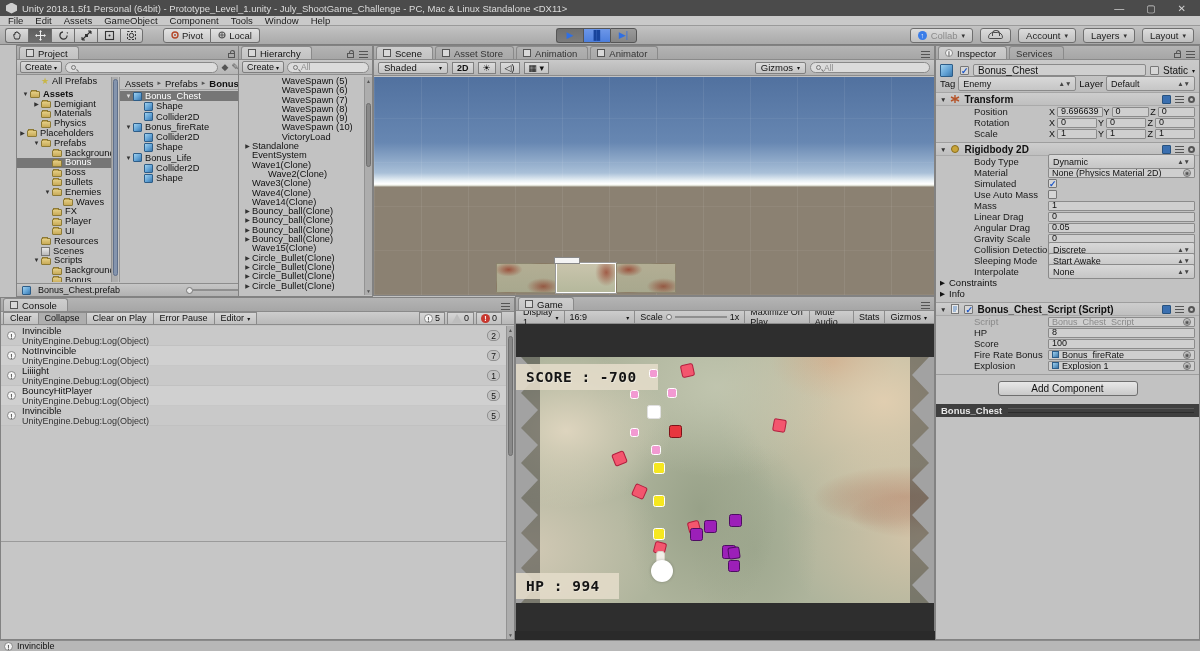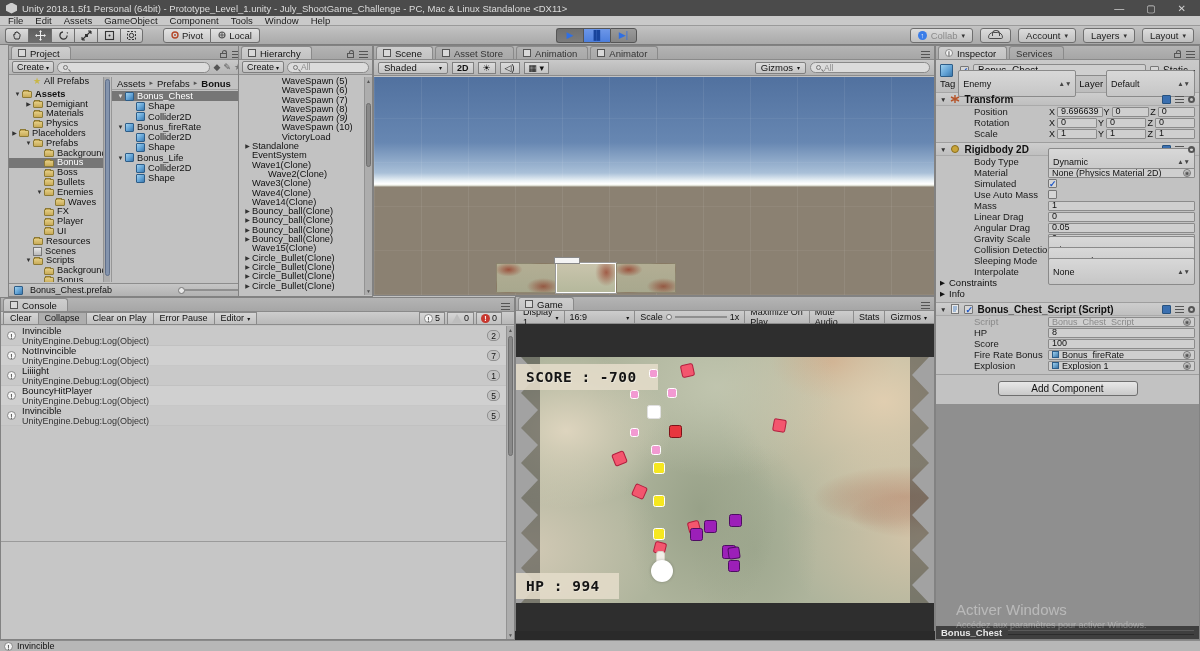--- a/index.html
+++ b/index.html
@@ -172,21 +172,21 @@
   
   #inspector { display:flex; flex-direction:column; }
   .insp-body { background:#c2c2c2; }
   .ihdr { padding:3px 4px 2px 4px; border-bottom:1px solid #a5a5a5; background:linear-gradient(#cacaca,#bdbdbd);}
   .ihdr-row1 { display:flex; align-items:center; gap:4px; height:14px;}
   .namefield { flex:1; height:12px; background:#cfcfcf; border:1px solid #8a8a8a; border-radius:2px;
     font-size:10px; display:flex; align-items:center; padding:0 4px; }
   .chk { width:9px; height:9px; background:#d6d6d6; border:1px solid #777; border-radius:1px; flex:none;
     color:#1c56c8; font-size:9px; line-height:8px; text-align:center; font-weight:bold;}
   .ihdr-row2 { display:flex; align-items:center; gap:3px; height:13px; font-size:9.5px; }
-  .ddl { height:27px; background:linear-gradient(#d8d8d8,#c6c6c6); border:1px solid #8a8a8a; border-radius:2px;
+  .ddl { height:15px; background:linear-gradient(#d8d8d8,#c6c6c6); border:1px solid #8a8a8a; border-radius:2px;
     display:flex; align-items:center; font-size:9px; padding:0 4px; gap:21px; }
   .ddl .dar { margin-left:auto; font-size:6.5px; color:#444; }
   .comp { border-bottom:1px solid #9e9e9e; padding-bottom:3px; }
   .comp-h { height:13px; background:linear-gradient(#cdcdcd,#bfbfbf); border-bottom:1px solid #aaa;
     display:flex; align-items:center; gap:4px; padding:0 4px; font-size:10px; font-weight:bold; }
   .comp-h .foldarr { font-size:6.5px; color:#333; }
   .comp-h .hicons { margin-left:auto; display:flex; gap:4px; align-items:center;}
   .book { width:9px; height:9px; background:#3a6fb0; border-radius:1px; border:1px solid #27527f;}
   .gear { width:7px; height:7px; border:2px solid #555; border-radius:50%; position:relative; }
   .preseti { width:9px; height:7px; background:linear-gradient(#555 1px, transparent 1px); background-size:100% 3px;}
@@ -323,21 +323,21 @@
         <span>Layers</span>
           <span class="dd">▾</span>
       </div>
       <div class="rc-btn">
         <span>Layout</span>
           <span class="dd">▾</span>
       </div>
     </div>
   </div>
 
-  <div class="panel" id="project" style="left:8px;top:45px;width:238px;height:252px">
+  <div class="panel" id="project" style="left:16px;top:45px;width:238px;height:252px">
     <div class="ptabs">
       <div class="ptab">
         <span class="ptab-ic"></span>
         <span>Project</span>
       </div>
       <div class="chrome-r">
           <span class="lock"></span>
           <span class="hamb"></span>
         </div>
     </div>
@@ -560,21 +560,21 @@
           <span>WaveSpawn (6)</span>
         </div>
         <div class="trow" style="line-height: 9.3px; height: 9.3px; padding-left: 33.7px;">
           <span class="arr"></span>
           <span>WaveSpawn (7)</span>
         </div>
         <div class="trow" style="line-height: 9.3px; height: 9.3px; padding-left: 33.7px;">
           <span class="arr"></span>
           <span>WaveSpawn (8)</span>
         </div>
-        <div class="trow" style="line-height: 9.3px; height: 9.3px; padding-left: 33.7px; font-style: italic;">
+        <div class="trow" style="line-height: 9.3px; height: 9.3px; padding-left: 33.7px;">
           <span class="arr"></span>
           <span>WaveSpawn (9)</span>
         </div>
         <div class="trow" style="line-height: 9.3px; height: 9.3px; padding-left: 33.7px;">
           <span class="arr"></span>
           <span>WaveSpawn (10)</span>
         </div>
         <div class="trow" style="line-height: 9.3px; height: 9.3px; padding-left: 33.7px;">
           <span class="arr"></span>
           <span>VictoryLoad</span>
@@ -1125,24 +1125,20 @@
           </div>
       </div>
 
       <div class="addcomp-wrap">
         <div class="addcomp">
           <span>Add Component</span>
         </div>
       </div>
     </div>
 
-    <div id="idock">
-      <div class="wm1">Activer Windows</div>
-      <div class="wm2">Accédez aux paramètres pour activer Windows.</div>
-    </div>
     <div id="bcbar">
       <span>Bonus_Chest</span>
       <span class="lines"></span>
     </div>
   </div>
 
   <div id="statusbar">
     <span class="ic-info">!</span>
     <span>Invincible</span>
   </div>

